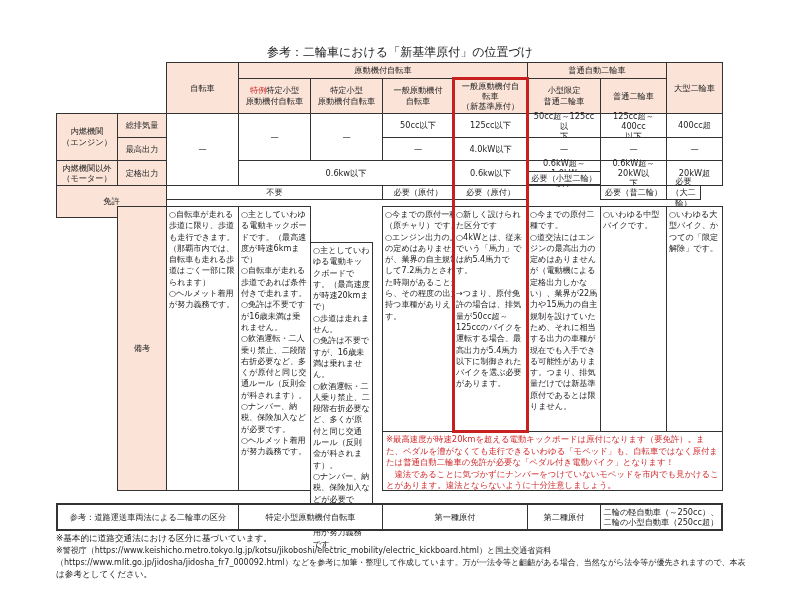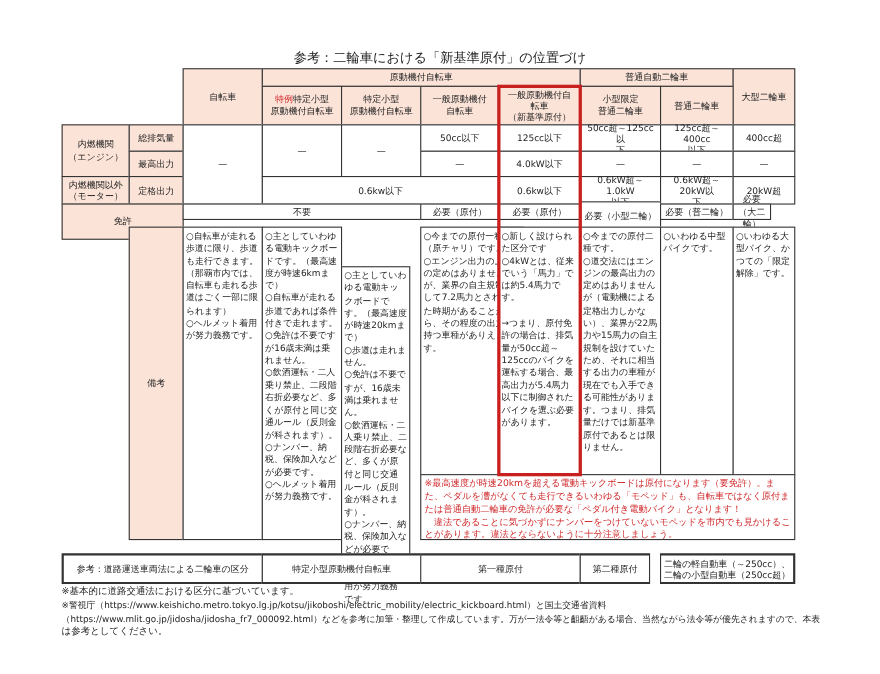--- a/index.html
+++ b/index.html
@@ -83,21 +83,21 @@
 <div class="cell" style="left:453px;top:160px;width:75px;height:26px;">0.6kw以下</div>
 <div class="cell tc" style="left:527px;top:160px;width:74px;height:26px;line-height:10px;">0.6kW超～1.0kW
 以下</div>
 <div class="cell tc" style="left:600px;top:160px;width:67px;height:26px;line-height:10px;">0.6kW超～20kW以
 下</div>
 <div class="cell" style="left:666px;top:160px;width:57px;height:26px;">20kW超</div>
 
 <div class="cell" style="left:166px;top:185px;width:217px;height:15px;">不要</div>
 <div class="cell" style="left:382px;top:185px;width:72px;height:15px;">必要（原付）</div>
 <div class="cell" style="left:453px;top:185px;width:75px;height:15px;">必要（原付）</div>
-<div class="cell" style="left:527px;top:183px;width:74px;height:27px;">必要（小型二輪）</div>
+<div class="cell" style="left:527px;top:171px;width:74px;height:14px;">必要（小型二輪）</div>
 <div class="cell" style="left:600px;top:185px;width:67px;height:15px;">必要（普二輪）</div>
 <div class="cell" style="left:666px;top:185px;width:35px;height:15px;">必要（大二輪）</div>
 
 <div class="cell hd" style="left:117px;top:206px;width:50px;height:285px;">備考</div>
 <div class="note" style="left:166px;top:206px;width:73px;height:285px;">○自転車が走れる歩道に限り、歩道も走行できます。（那覇市内では、自転車も走れる歩道はごく一部に限られます）
 ○ヘルメット着用が努力義務です。</div>
 <div class="note" style="left:238px;top:206px;width:73px;height:285px;">○主としていわゆる電動キックボードです。（最高速度が時速6kmまで）
 ○自転車が走れる歩道であれば条件付きで走れます。
 ○免許は不要ですが16歳未満は乗れません。
 ○飲酒運転・二人乗り禁止、二段階右折必要など、多くが原付と同じ交通ルール（反則金が科されます）。
@@ -121,20 +121,20 @@
 <div class="note" style="left:666px;top:206px;width:57px;height:226px;">○いわゆる大型バイク、かつての「限定解除」です。</div>
 
 <div class="redbox" style="left:382px;top:431px;width:341px;height:60px;">※最高速度が時速20kmを超える電動キックボードは原付になります（要免許）。また、ペダルを漕がなくても走行できるいわゆる「モペッド」も、自転車ではなく原付または普通自動二輪車の免許が必要な「ペダル付き電動バイク」となります！
 　違法であることに気づかずにナンバーをつけていないモペッドを市内でも見かけることがあります。違法とならないように十分注意しましょう。</div>
 
 <div class="hl" style="left:452px;top:77px;width:77px;height:356px;"></div>
 
 <div class="cell" style="left:56px;top:503px;width:183px;height:28px;border-width:2px 1px 2px 2px;">参考：道路運送車両法による二輪車の区分</div>
 <div class="cell" style="left:238px;top:503px;width:145px;height:28px;border-width:2px 1px 2px 1px;">特定小型原動機付自転車</div>
 <div class="cell" style="left:382px;top:503px;width:146px;height:28px;border-width:2px 1px 2px 1px;">第一種原付</div>
-<div class="cell" style="left:527px;top:503px;width:64px;height:28px;border-width:2px 1px 2px 1px;text-align:right;">第二種原付</div>
+<div class="cell" style="left:527px;top:503px;width:74px;height:28px;border-width:2px 1px 2px 1px;text-align:right;">第二種原付</div>
 <div class="cell tc" style="left:600px;top:503px;width:123px;height:28px;border-width:2px 2px 2px 1px;line-height:10px;">二輪の軽自動車（～250cc）、
 二輪の小型自動車（250cc超）</div>
 
 <div class="abs foot" style="top:533px;">※基本的に道路交通法における区分に基づいています。</div>
 <div class="abs foot" style="top:545px;font-size:8px;">※警視庁（https://www.keishicho.metro.tokyo.lg.jp/kotsu/jikoboshi/electric_mobility/electric_kickboard.html）と国土交通省資料</div>
 <div class="abs foot" style="top:557px;font-size:8px;">（https://www.mlit.go.jp/jidosha/jidosha_fr7_000092.html）などを参考に加筆・整理して作成しています。万が一法令等と齟齬がある場合、当然ながら法令等が優先されますので、本表</div>
 <div class="abs foot" style="top:569px;">は参考としてください。</div>
 
 </body></html>

